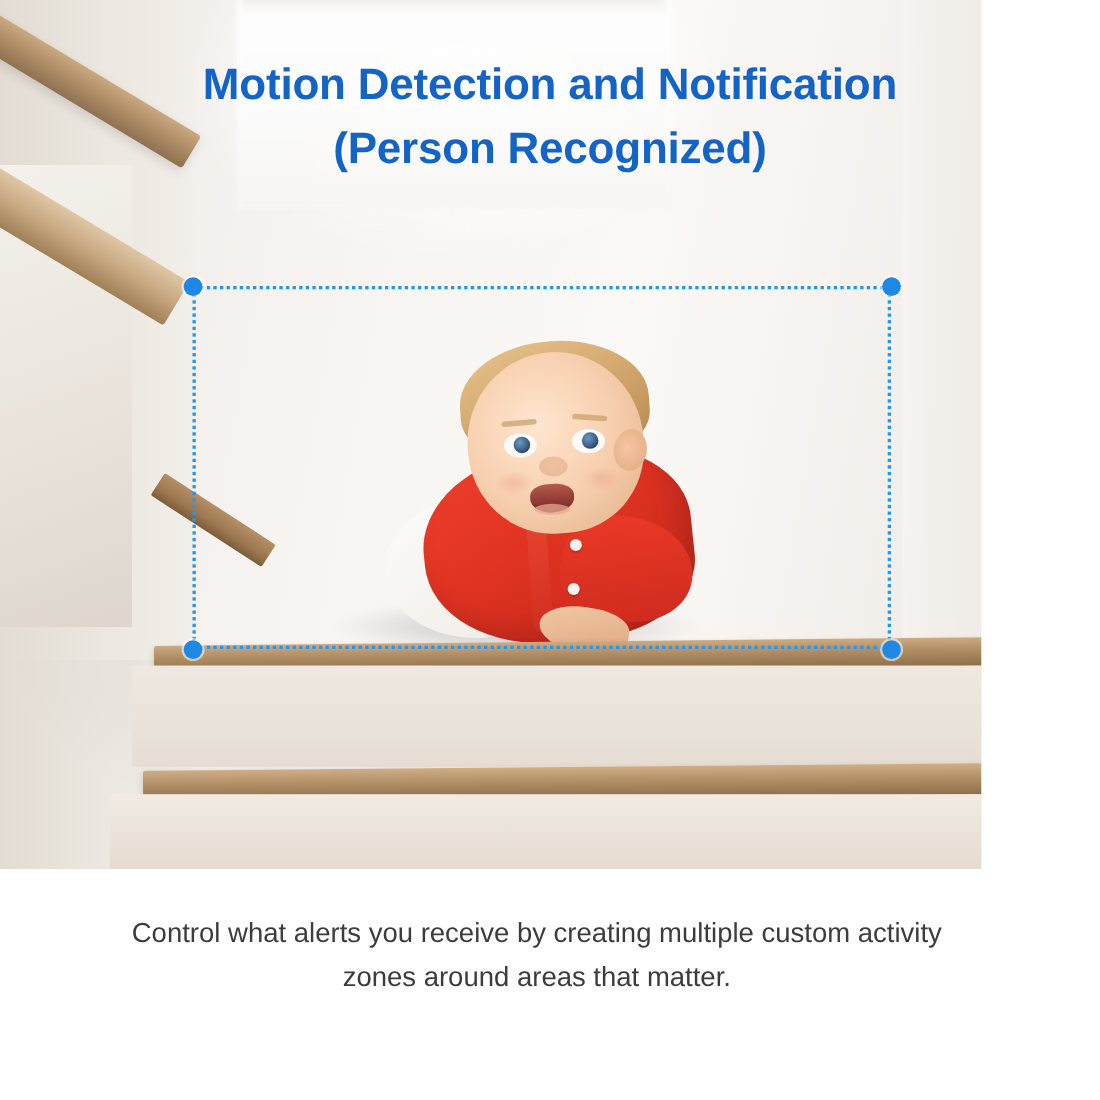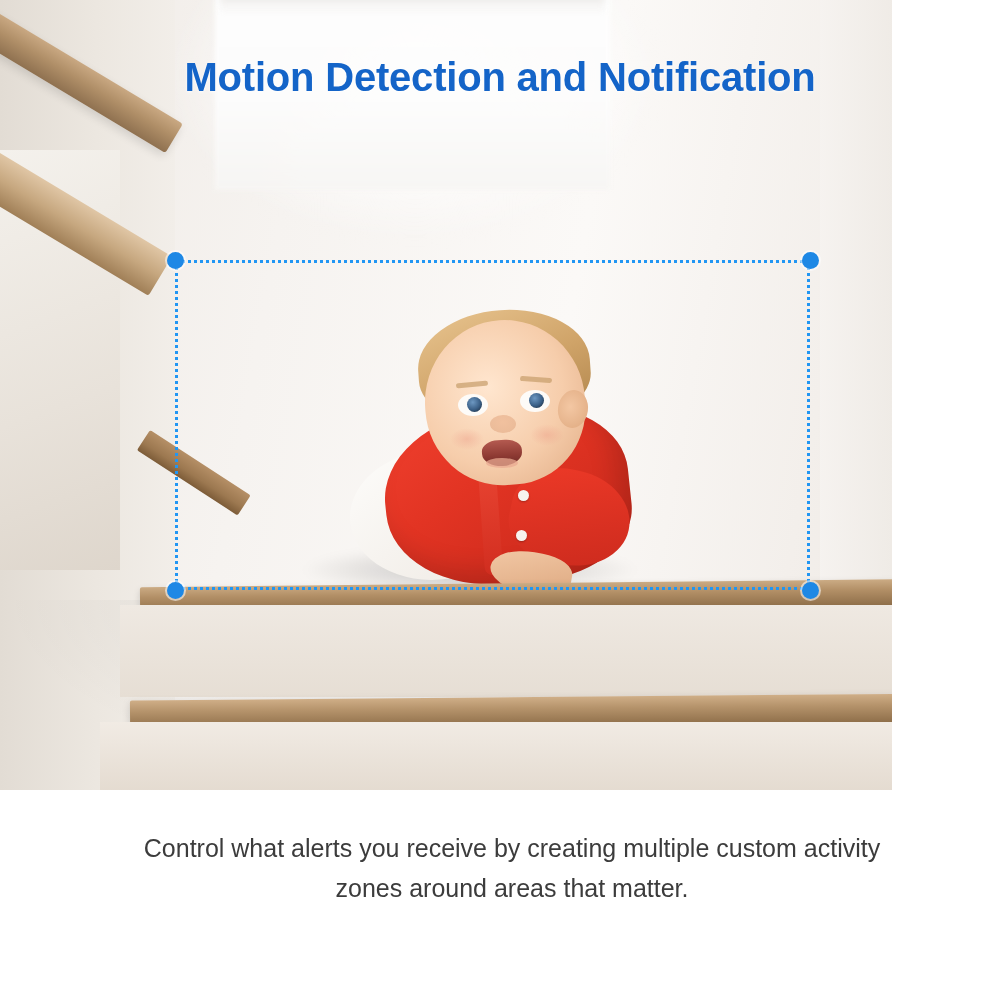--- a/index.html
+++ b/index.html
@@ -405,21 +405,21 @@
   .caption-area {
     position: absolute;
     left: 0;
     top: 790px;
     width: 1000px;
     height: 210px;
     background: #ffffff;
   }
   .caption {
     position: absolute;
-    left: 132px;
+    left: 108px;
     top: 38px;
     width: 760px;
     text-align: center;
     color: #3c3c3c;
     font-size: 25px;
     line-height: 1.6;
   }
 </style>
 </head>
 <body>
@@ -470,20 +470,21 @@
     <div class="riser2"></div>
 
     <div class="zone"></div>
     <div class="handle h-tl"></div>
     <div class="handle h-tr"></div>
     <div class="handle h-bl"></div>
     <div class="handle h-br"></div>
 
     <div class="title">
       <span>Motion Detection and Notification</span>
+      <span>(Person Recognized)</span>
     </div>
   </div>
 
   <div class="caption-area">
     <div class="caption">Control what alerts you receive by creating multiple custom activity zones around areas that matter.</div>
   </div>
 
 </div>
 
 </body></html>

